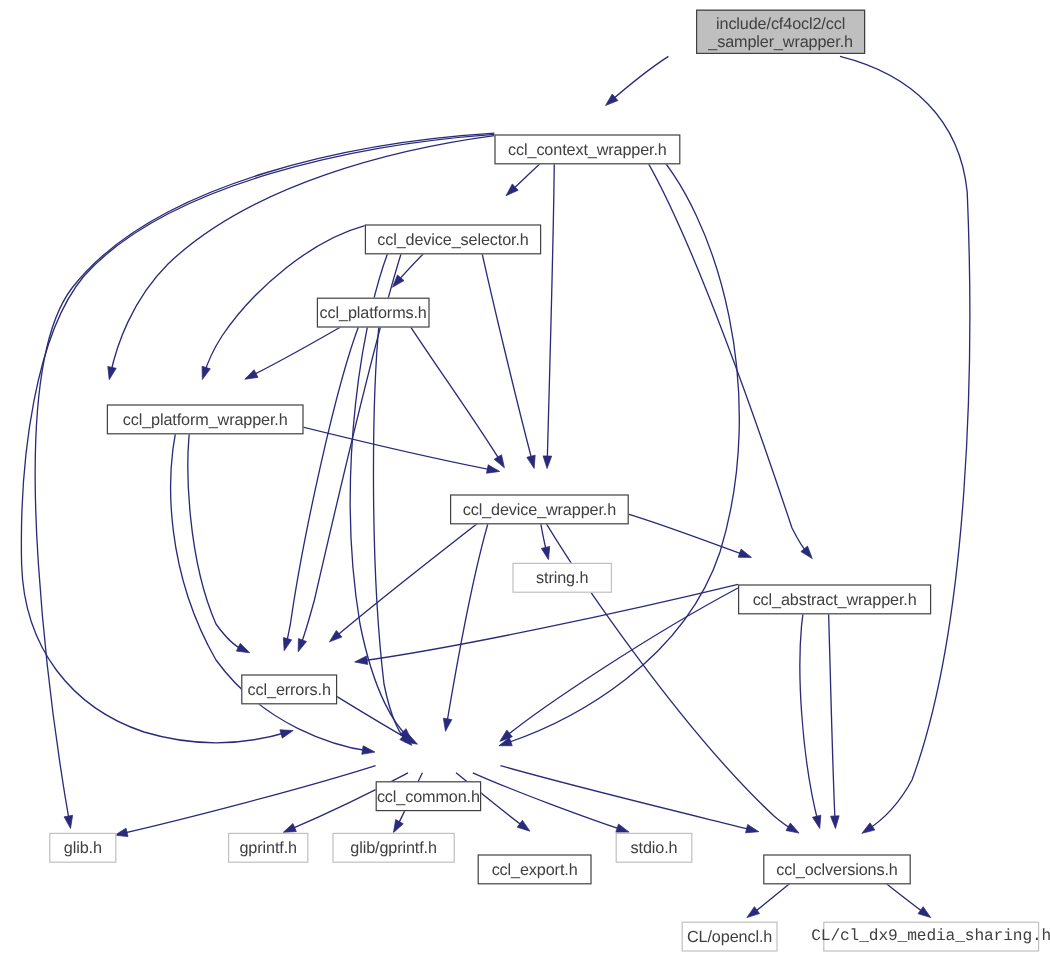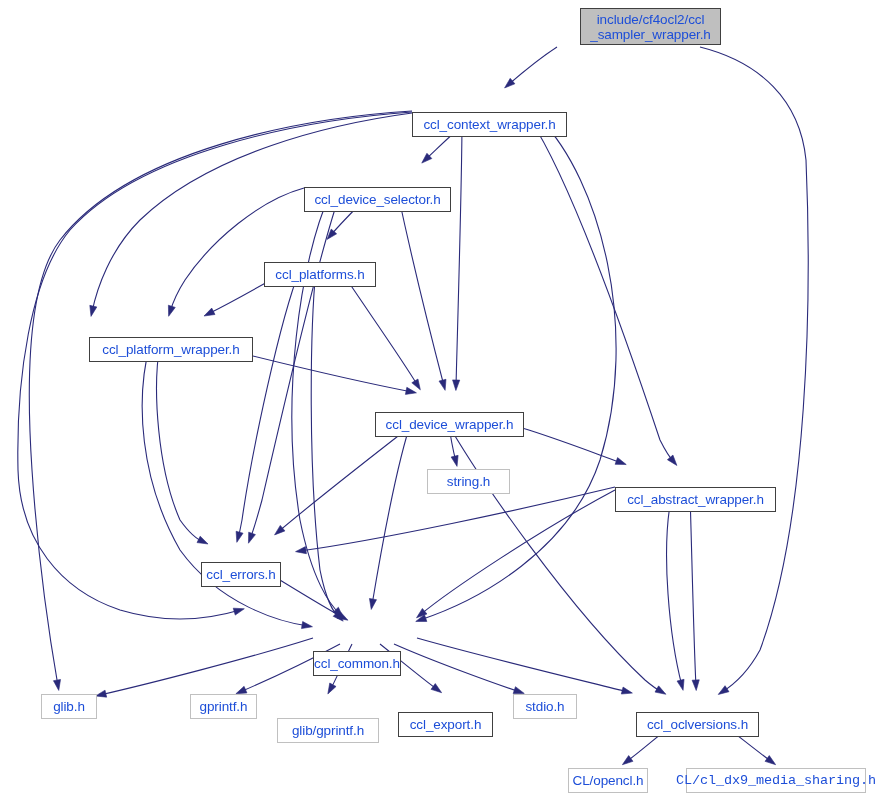--- a/index.html
+++ b/index.html
@@ -24,21 +24,21 @@
   }
   .node {
     position: absolute;
     box-sizing: border-box;
     display: flex;
     align-items: center;
     justify-content: center;
     text-align: center;
     font-size: 13.5px;
     line-height: 15px;
-    color: #1d4ed8;
+    color: #404040;
     background: #ffffff;
     border: 1px solid #c0c0c0;
     white-space: pre;
     letter-spacing: -0.1px;
     z-index: 5;
   }
   .node.linked {
     border: 1px solid #404040;
     margin-top: 18px;
   }
@@ -139,29 +139,29 @@
       <path d="M 680,719 C 660,734 640,752 626,762" class="edge-path"></path>
       <polygon points="622.3832491273085,764.6775199578874 628.6803185306121,755.5365726913303 632.964350463232,761.3233740876367" class="arrow-head"></polygon>
       <path d="M 716,719 C 736,734 758,752 772,762" class="edge-path"></path>
       <polygon points="775.6340851922682,764.6539451417347 765.031396963588,761.3686746315017 769.2777091903635,755.5541383238725" class="arrow-head"></polygon>
     </svg>
   <div id="nodes">
       <div class="node current" style="left: 580px; top: 8px; width: 141px; height: 37px;">include/cf4ocl2/ccl
 _sampler_wrapper.h</div>
       <div class="node linked" style="left: 412px; top: 94px; width: 155px; height: 25px;">ccl_context_wrapper.h</div>
       <div class="node linked" style="left: 304px; top: 169px; width: 147px; height: 25px;">ccl_device_selector.h</div>
-      <div class="node linked" style="left: 264px; top: 244px; width: 112px; height: 25px;">ccl_platforms.h</div>
+      <div class="node linked" style="left: 264px; top: 230px; width: 94px; height: 25px;">ccl_platforms.h</div>
       <div class="node linked" style="left: 89px; top: 319px; width: 164px; height: 25px;">ccl_platform_wrapper.h</div>
       <div class="node linked" style="left: 375px; top: 394px; width: 149px; height: 25px;">ccl_device_wrapper.h</div>
       <div class="node" style="left: 427px; top: 469px; width: 83px; height: 25px;">string.h</div>
       <div class="node linked" style="left: 615px; top: 469px; width: 161px; height: 25px;">ccl_abstract_wrapper.h</div>
       <div class="node linked" style="left: 201px; top: 544px; width: 80px; height: 25px;">ccl_errors.h</div>
       <div class="node linked" style="left: 313px; top: 633px; width: 88px; height: 25px;">ccl_common.h</div>
       <div class="node" style="left: 41px; top: 694px; width: 56px; height: 25px;">glib.h</div>
       <div class="node" style="left: 190px; top: 694px; width: 67px; height: 25px;">gprintf.h</div>
-      <div class="node" style="left: 277px; top: 694px; width: 102px; height: 25px; margin-top: 24px;">glib/gprintf.h</div>
+      <div class="node" style="left: 277px; top: 694px; width: 102px; height: 25px;">glib/gprintf.h</div>
       <div class="node linked" style="left: 398px; top: 694px; width: 95px; height: 25px;">ccl_export.h</div>
       <div class="node" style="left: 513px; top: 694px; width: 64px; height: 25px;">stdio.h</div>
       <div class="node linked" style="left: 636px; top: 694px; width: 123px; height: 25px;">ccl_oclversions.h</div>
       <div class="node" style="left: 568px; top: 768px; width: 80px; height: 25px;">CL/opencl.h</div>
       <div class="node" style="left: 686px; top: 768px; width: 180px; height: 25px; font-family: Liberation Mono, monospace;">CL/cl_dx9_media_sharing.h</div>
     </div>
 </div>
 
 </body></html>

